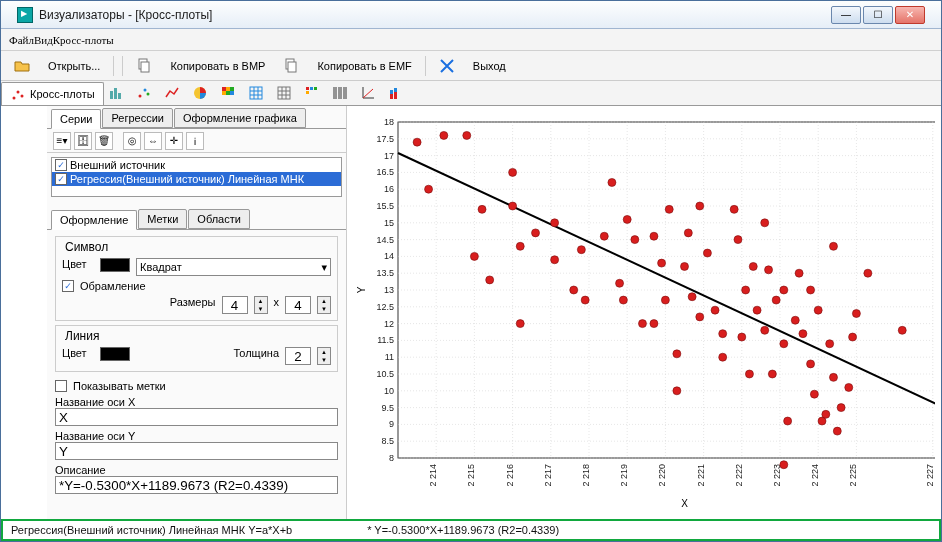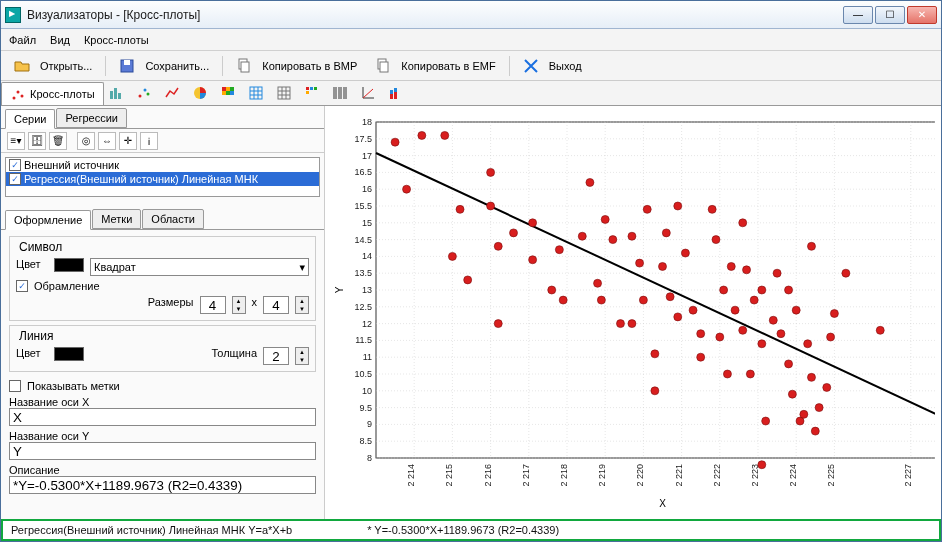--- a/index.html
+++ b/index.html
@@ -1,36 +1,36 @@
 <!DOCTYPE html>
 <html><head>
 <meta charset="utf-8">
 <style>
 * { box-sizing: border-box; margin: 0; padding: 0; }
 body { font-family: "Tahoma", sans-serif; font-size: 11px; background: #fff; width: 942px; height: 542px; overflow: hidden; }
 .window { width: 942px; height: 542px; border: 1px solid #4a6f9b; display: flex; flex-direction: column; background: #f0f0f0; }
-.title-bar { height: 28px; background: linear-gradient(#fdfefe, #e6eef7); display: flex; align-items: center; padding: 0 4px; border-bottom: 1px solid #a0b5d0; }
+.title-bar { height: 28px; background: linear-gradient(#fdfefe, #e6eef7); display: flex; align-items: center; padding: 0 16px; border-bottom: 1px solid #a0b5d0; }
 .title-bar .app-icon { width: 16px; height: 16px; background: #0aa6a6; border: 1px solid #066; margin-right: 6px; position: relative; }
 .title-bar .app-icon::after { content: "▶"; position: absolute; color: #fff; font-size: 8px; left: 3px; top: 1px; }
 .title-text { flex: 1; color: #1a1a1a; font-size: 12px; }
 .win-btns { display: flex; gap: 2px; }
 .win-btn { width: 30px; height: 18px; border: 1px solid #6a87ad; background: linear-gradient(#f3f7fc,#cdddef); border-radius: 2px; display: flex; align-items: center; justify-content: center; font-size: 10px; cursor: pointer; }
 .win-btn.close { background: linear-gradient(#f7b7b0,#e57368); border-color:#c0392b; color:#fff; }
-.menu-bar { height: 22px; display: flex; align-items: center; gap: 14px; padding: 0 8px; background: #f4f4f4; border-bottom: 1px solid #d0d0d0; }
+.menu-bar { height: 22px; display: flex; align-items: center; padding: 0 8px; background: #f4f4f4; border-bottom: 1px solid #d0d0d0; font-family: Liberation Serif, serif; }
 .menu-item { cursor: pointer; }
 .toolbar1 { height: 30px; display: flex; align-items: center; gap: 4px; padding: 2px 6px; background: #f4f4f4; border-bottom: 1px solid #ccc; }
-.tbtn { display: flex; align-items: center; gap: 10px; height: 24px; padding: 0 6px; border: 1px solid transparent; cursor: pointer; }
+.tbtn { display: flex; align-items: center; gap: 18px; height: 24px; padding: 0 6px; border: 1px solid transparent; cursor: pointer; }
 .tico { width: 16px; height: 16px; display: inline-block; }
 .tsep { width: 1px; height: 20px; background: #ccc; margin: 0 2px; }
 .iconstrip { height: 24px; display: flex; align-items: center; padding: 0 4px; gap: 12px; }
 .iconstrip-wrap { display: flex; align-items: flex-end; background: #f4f4f4; border-bottom: 1px solid #999; }
 .stab { padding: 3px 8px; border: 1px solid #999; border-bottom: none; background: #fff; border-radius: 2px 2px 0 0; cursor: pointer; display: flex; align-items: center; gap: 4px; }
 .ico { width: 16px; height: 16px; display: inline-block; }
 .body-area { flex: 1; display: flex; background: #fff; overflow: hidden; }
-.side-panel { width: 324px; border-right: 1px solid #ccc; display: flex; flex-direction: column; background: #fafafa; }
+.side-panel { width: 300px; border-right: 1px solid #ccc; display: flex; flex-direction: column; background: #fafafa; margin-left: 46px; }
 .sub-tabs { display: flex; padding: 2px 4px 0 4px; background: #fafafa; border-bottom: 1px solid #999; }
 .sub-tab { padding: 3px 8px; border: 1px solid #999; border-bottom: 1px solid #fff; background: #fff; margin-right: 1px; border-radius: 2px 2px 0 0; cursor: pointer; position: relative; top: 1px; }
 .sub-tab.inactive { background: #eee; border-bottom: 1px solid #999; top: 0;}
 .mini-tb { height: 24px; display: flex; align-items: center; gap: 3px; padding: 2px 6px; border-bottom: 1px solid #ccc; }
 .mini-ico { width: 18px; height: 18px; border: 1px solid #bbb; background: #fff; cursor: pointer; display: inline-flex; align-items: center; justify-content: center; font-size: 10px; }
 .list-box { border: 1px solid #999; margin: 4px; background: #fff; height: 40px; overflow: hidden; }
 .list-item { padding: 1px 3px; display: flex; align-items: center; gap: 3px; }
 .list-item.selected { background: #2b6cd6; color: #fff; }
 .chk { width: 12px; height: 12px; border: 1px solid #666; background: #fff; display: inline-flex; align-items: center; justify-content: center; font-size: 9px; color: #2b6cd6; }
 .sub-tabs2 { display: flex; padding: 4px 4px 0 4px; border-bottom: 1px solid #999; margin-top: 4px; }
@@ -73,27 +73,20 @@
 </div>
 
 <div class="toolbar1">
   <div class="tbtn">
     <span class="tico"><svg viewBox="0 0 16 16">
             <path d="M1 4h6l1 2h7v7H1z" fill="#f6c24a" stroke="#a07010"></path>
           </svg></span>
     <span>Открыть...</span>
   </div>
   <span class="tsep"></span>
-  <div class="tbtn">
-    <span class="tico"><svg viewBox="0 0 16 16">
-            <rect x="2" y="2" width="12" height="12" fill="#5b7bd6" stroke="#2a4a9a"></rect>
-            <rect x="5" y="2" width="6" height="5" fill="#fff"></rect>
-          </svg></span>
-    <span>Сохранить...</span>
-  </div>
   <span class="tsep"></span>
   <div class="tbtn">
     <span class="tico"><svg viewBox="0 0 16 16">
             <rect x="3" y="1" width="8" height="10" fill="#fff" stroke="#777"></rect>
             <rect x="5" y="4" width="8" height="10" fill="#fff" stroke="#777"></rect>
           </svg></span>
     <span>Копировать в BMP</span>
   </div>
   <div class="tbtn">
     <span class="tico"><svg viewBox="0 0 16 16">
@@ -175,20 +168,21 @@
             <rect x="6" y="3" width="3" height="4" fill="#28d"></rect>
           </svg></span>
   </div>
 </div>
 
 <div class="body-area">
   <div class="side-panel">
     <div class="sub-tabs">
       <div class="sub-tab">Серии</div>
       <div class="sub-tab inactive">Регрессии</div>
+      <div class="sub-tab inactive">Оформление графика</div>
     </div>
     <div class="mini-tb">
       <span class="mini-ico">≡▾</span>
       <span class="mini-ico">🗄</span>
       <span class="mini-ico">🗑</span>
       <span style="width:4px"></span>
       <span class="mini-ico">◎</span>
       <span class="mini-ico">⇔</span>
       <span class="mini-ico">✛</span>
       <span class="mini-ico">ℹ</span>

